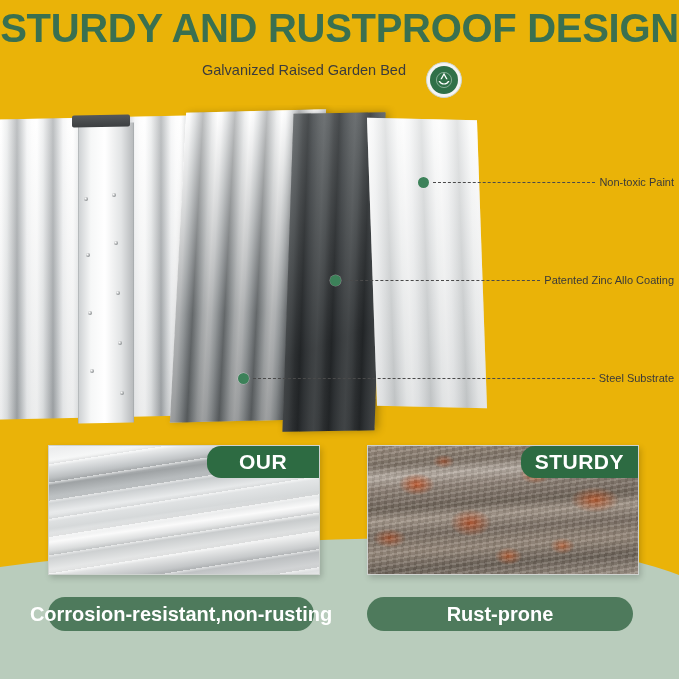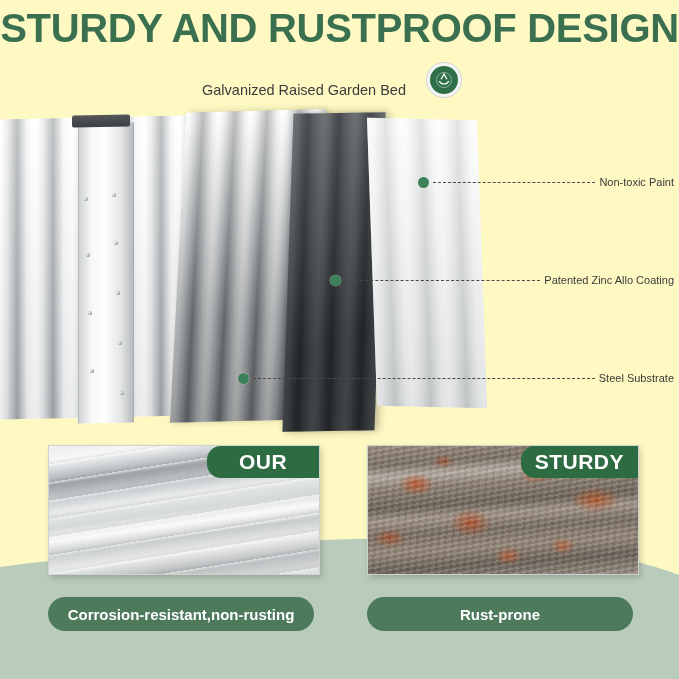--- a/index.html
+++ b/index.html
@@ -2,36 +2,36 @@
 <html><head>
 <meta charset="utf-8">
 <style>
   * { box-sizing: border-box; margin: 0; padding: 0; }
   html, body {
     width: 679px; height: 679px;
     font-family: "Liberation Sans", sans-serif;
     background: #f2f2f2;
     overflow: hidden;
   }
-  .page { position: relative; width: 679px; height: 679px; background: #fef9c3; padding-left: 29px; }
+  .page { position: relative; width: 679px; height: 679px; background: #eab308; padding-left: 29px; }
 
   
   .header { position: absolute; left: 0; top: 0; width: 679px; height: 108px; }
   .title {
     position: absolute; left: 0; top: 6px; width: 679px;
     text-align: center;
     font-size: 40px; font-weight: bold;
     letter-spacing: -0.3px;
     color: #3a7050;
     white-space: nowrap;
     font-family: "Liberation Sans", sans-serif;
   }
   .subtitle-row {
     position: absolute; left: 0; top: 62px; width: 664px; height: 36px;
-    display: flex; align-items: flex-end; justify-content: center; gap: 20px;
+    display: flex; align-items: flex-start; justify-content: center; gap: 20px;
   }
   .subtitle-text { font-size: 14.5px; color: #3c3c3c; white-space: nowrap; }
 
   .eco-badge {
     position: relative; width: 36px; height: 36px; flex: 0 0 36px;
     border-radius: 50%;
     border: 1.4px solid #cfd8d2;
     background: #f4f4f4;
     display: flex; align-items: center; justify-content: center;
   }
@@ -198,21 +198,21 @@
   }
   #tab-our { background: #2d6b42; }
   #tab-others { background: #2d6b42; }
 
   .pill {
     margin-top: 22px; margin-left: 4px;
     width: 266px; height: 34px;
     border-radius: 17px;
     background: #4e7a5c;
     display: flex; align-items: center; justify-content: center;
-    color: #ffffff; font-size: 15px; font-weight: bold;
+    color: #ffffff; font-size: 20px; font-weight: bold;
     white-space: nowrap;
   }
 </style>
 </head>
 <body>
 
 <div class="page">
 
   <div class="header">
     <div class="title">STURDY AND RUSTPROOF DESIGN</div>

